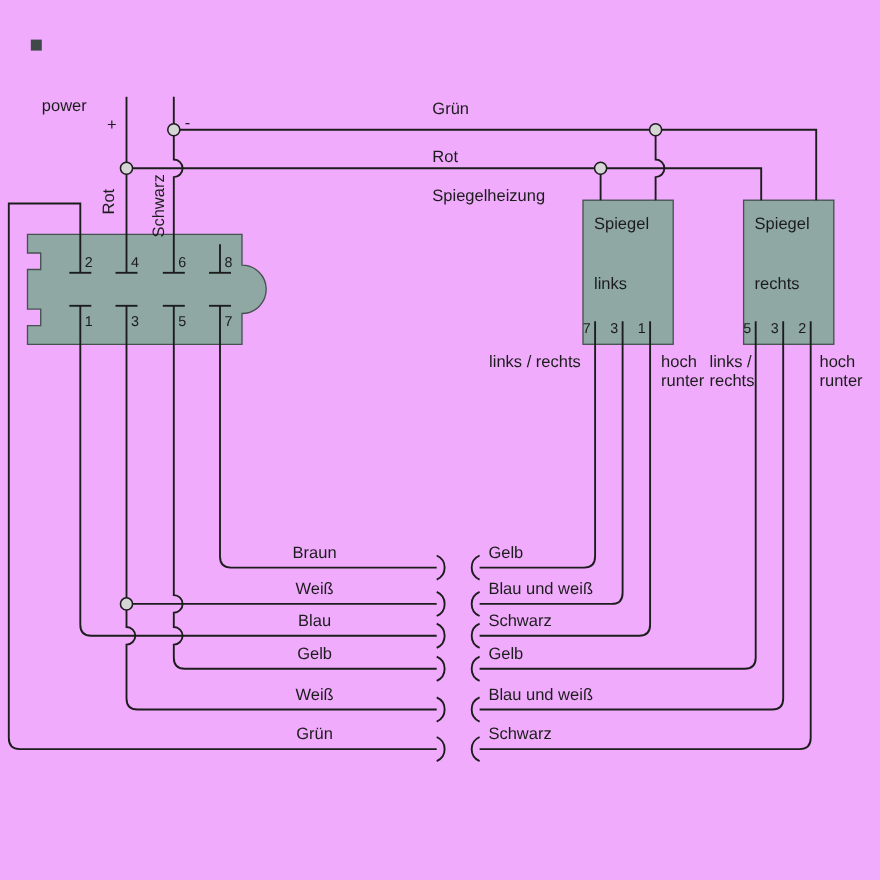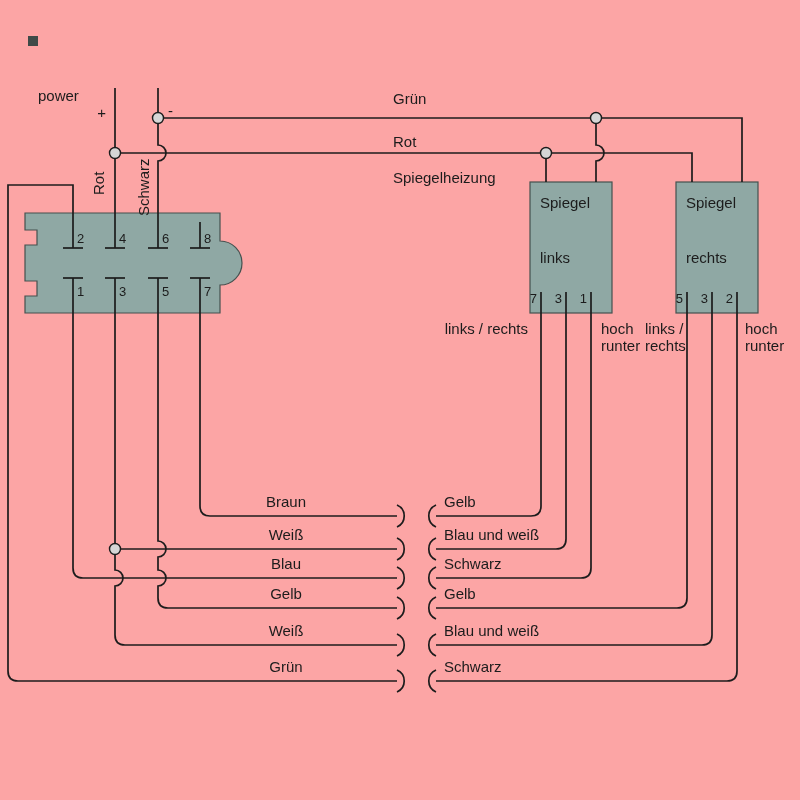--- a/index.html
+++ b/index.html
@@ -1,17 +1,17 @@
 <!DOCTYPE html>
 <html><head>
 <meta charset="utf-8">
 <style>
   html,body{margin:0;padding:0;background:#ffffff;}
   .stage{
-    width:800px;height:800px;position:relative;background:#fca5a5;
+    width:800px;height:800px;position:relative;background:#f0abfc;
     font-family:"Liberation Sans", sans-serif;
   }
   svg{display:block;}
   .wire{fill:none;stroke:#1c1c1c;stroke-width:1.7;stroke-linecap:butt;}
   .arc{fill:none;stroke:#1c1c1c;stroke-width:1.7;}
   .node{fill:#d6d6d6;stroke:#1c1c1c;stroke-width:1.4;}
   .box{stroke:#44514f;stroke-width:1.2;}
   text{fill:#1c1c1c;font-size:15px;font-family:"Liberation Sans", sans-serif;}
   .pin-num{font-size:13px;}
 </style>

